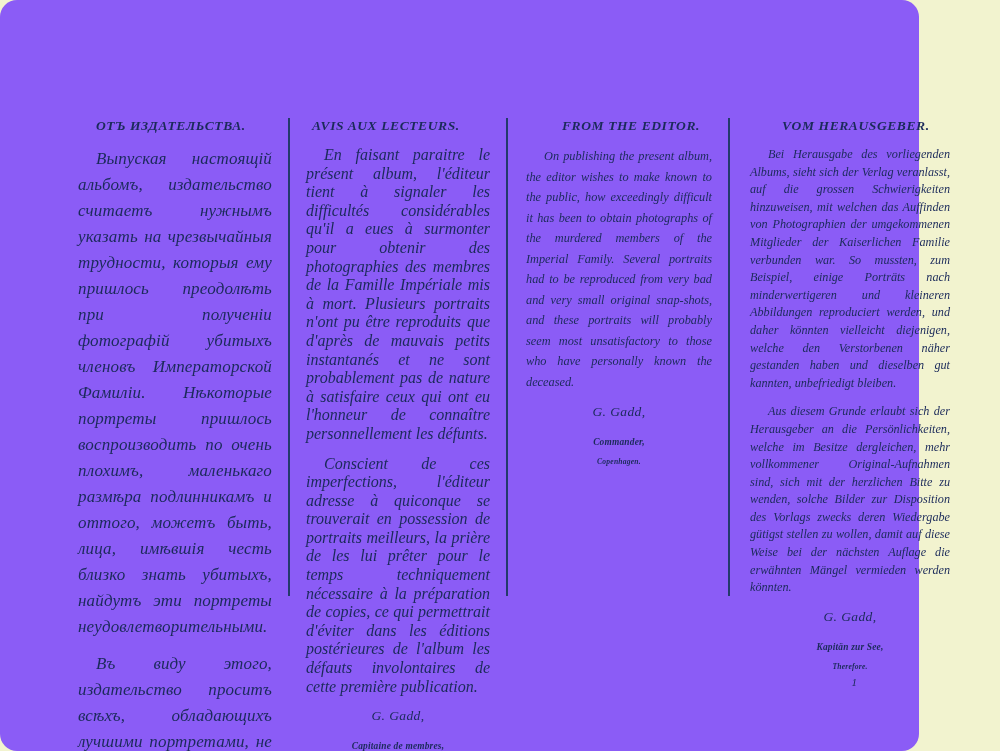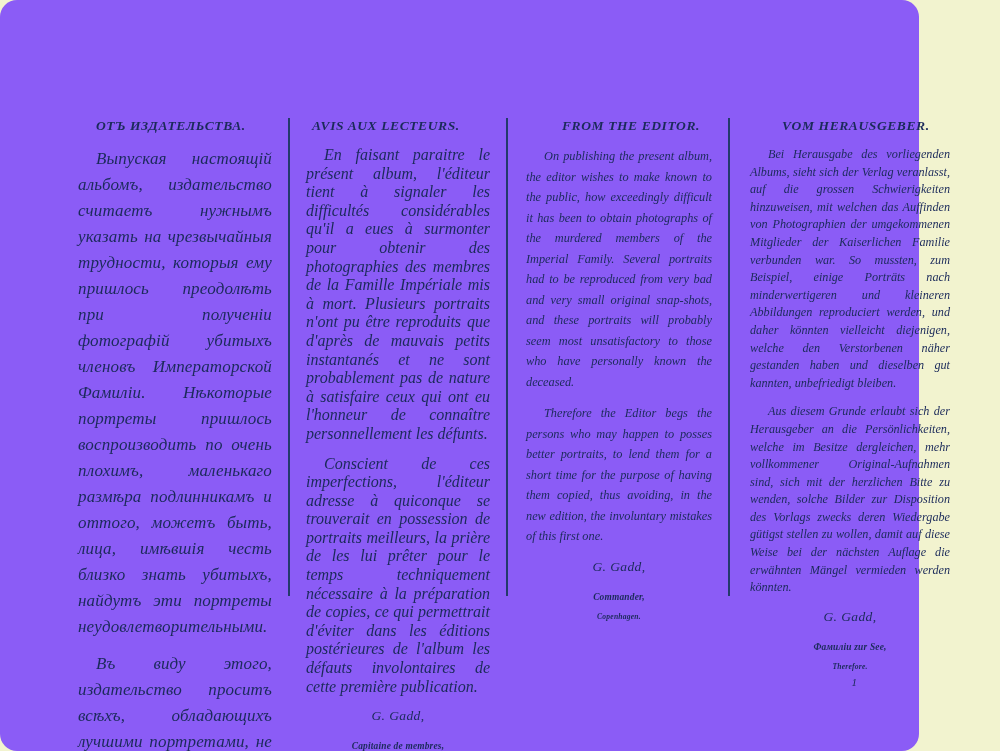--- a/index.html
+++ b/index.html
@@ -149,37 +149,36 @@
         <span class="rank">Capitaine de membres,</span>
         <span class="city">Copenhague.</span>
       </div>
     </div>
 
     <div class="col-rule"></div>
 
     <div class="col col-en">
       <h2 class="heading h-en">FROM THE EDITOR.</h2>
       <p class="body">On publishing the present album, the editor wishes to make known to the public, how exceedingly difficult it has been to obtain photographs of the murdered members of the Imperial Family. Several portraits had to be reproduced from very bad and very small original snap-shots, and these portraits will probably seem most unsatisfactory to those who have personally known the deceased.</p>
-      <p class="body">Therefore the Editor begs the persons who may happen to posses better portraits, to lend them for a short time for the purpose of having them copied, thus avoiding, in the new edition, the involuntary mistakes of this first one.</p>
       <div class="sig">
         <span class="name">G. Gadd,</span>
         <span class="rank">Commander,</span>
         <span class="city">Copenhagen.</span>
       </div>
     </div>
 
     <div class="col-rule"></div>
 
     <div class="col col-de">
       <h2 class="heading h-de">VOM HERAUSGEBER.</h2>
       <p class="body">Bei Herausgabe des vorliegenden Albums, sieht sich der Verlag veranlasst, auf die grossen Schwierigkeiten hinzuweisen, mit welchen das Auffinden von Photographien der umgekommenen Mitglieder der Kaiserlichen Familie verbunden war. So mussten, zum Beispiel, einige Porträts nach minderwertigeren und kleineren Abbildungen reproduciert werden, und daher könnten vielleicht diejenigen, welche den Verstorbenen näher gestanden haben und dieselben gut kannten, unbefriedigt bleiben.</p>
       <p class="body">Aus diesem Grunde erlaubt sich der Herausgeber an die Persönlichkeiten, welche im Besitze dergleichen, mehr vollkommener Original-Aufnahmen sind, sich mit der herzlichen Bitte zu wenden, solche Bilder zur Disposition des Vorlags zwecks deren Wiedergabe gütigst stellen zu wollen, damit auf diese Weise bei der nächsten Auflage die erwähnten Mängel vermieden werden könnten.</p>
       <div class="sig">
         <span class="name">G. Gadd,</span>
-        <span class="rank">Фамилiи zur See,</span>
+        <span class="rank">Kapitän zur See,</span>
         <span class="city">Therefore.</span>
       </div>
     </div>
 
   </div>
 
   <div class="folio">1</div>
 </div>
 
 </body></html>

